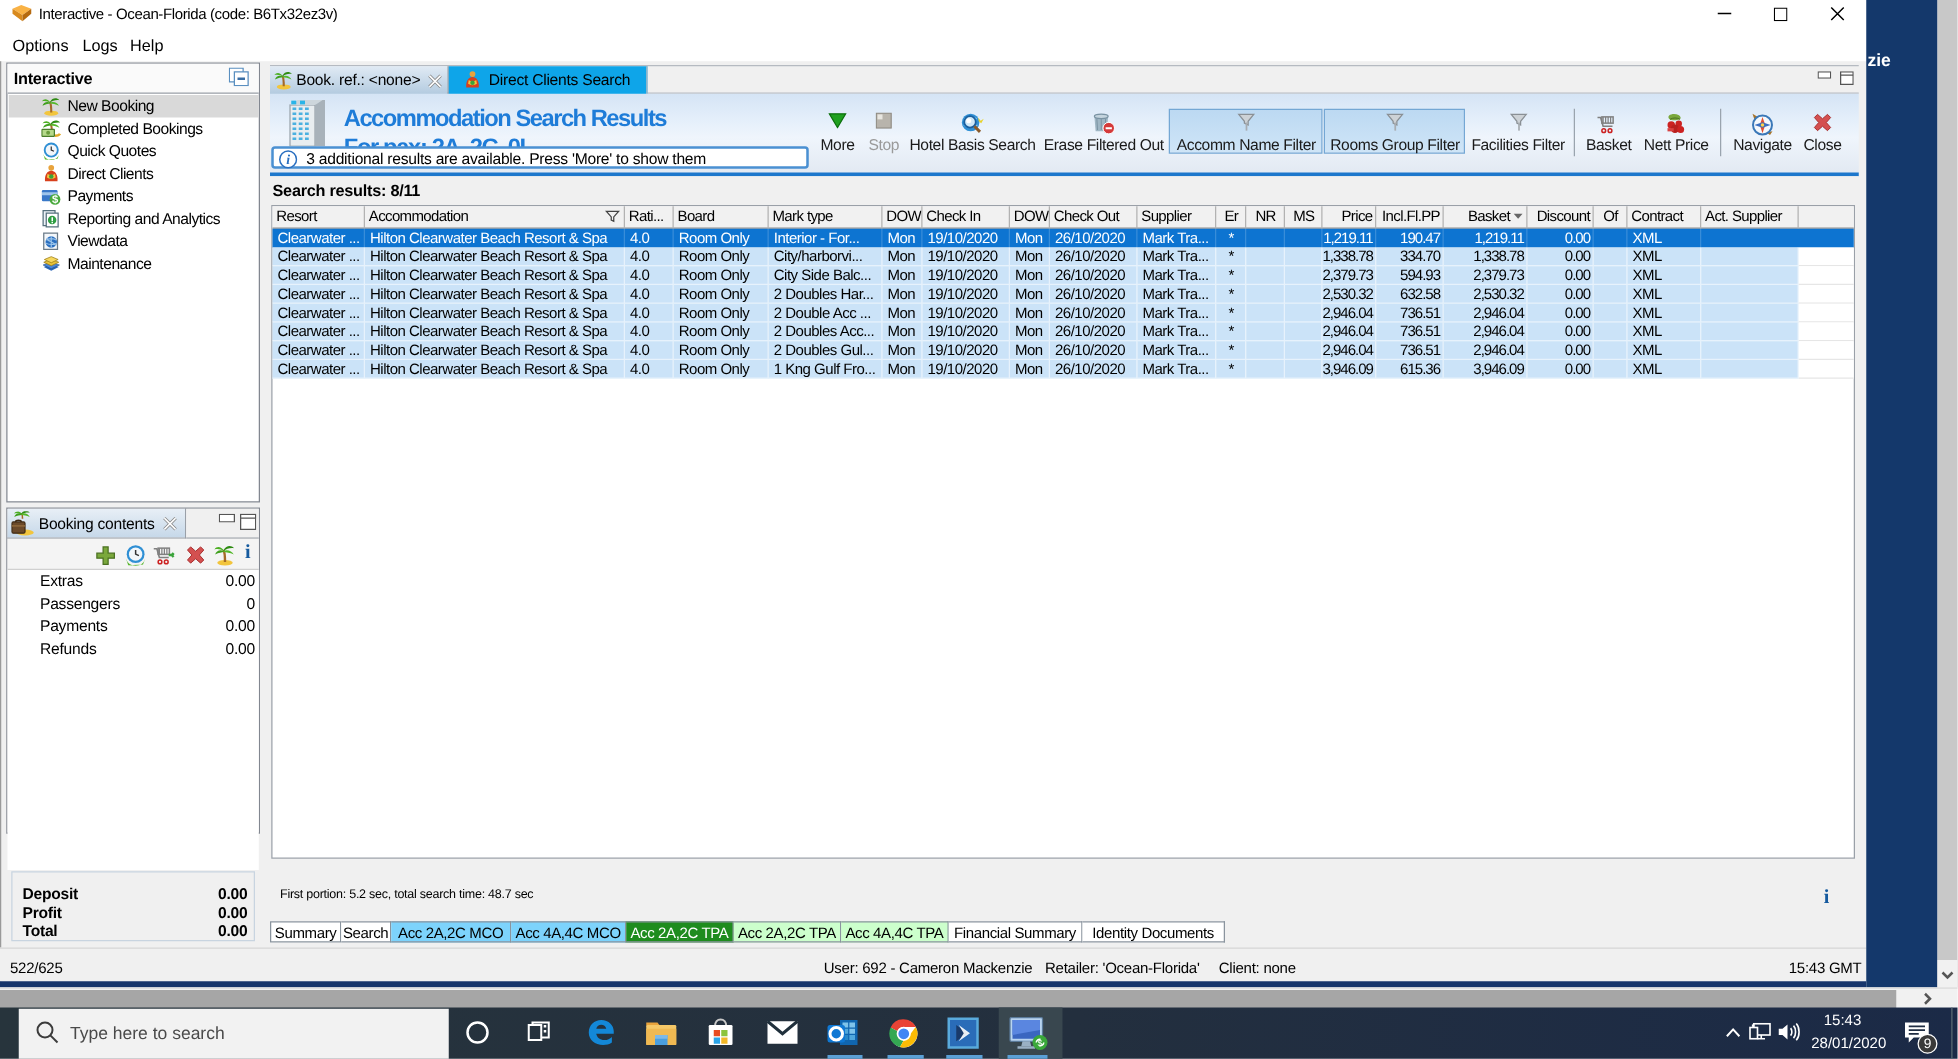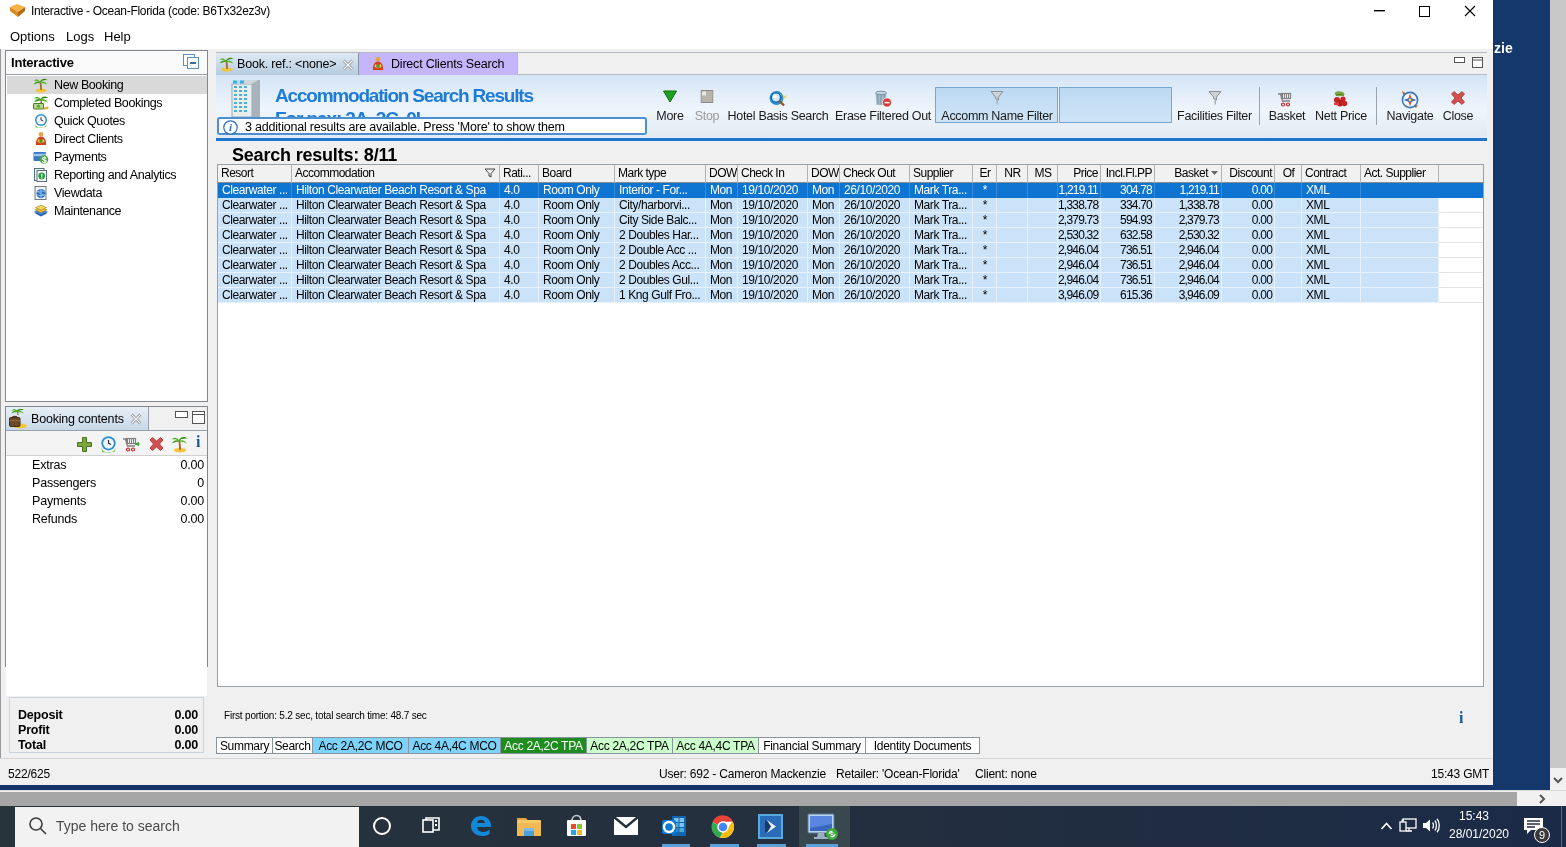--- a/index.html
+++ b/index.html
@@ -41,29 +41,29 @@
 .bcrow .r{position:absolute;right:3px;top:2px}
 #bcsum{position:absolute;left:3px;top:290px;width:195px;height:56px;background:#f0f0f0;border:1px solid #c8d4e0}
 .sumrow{position:absolute;left:8px;width:180px;height:15px;font-weight:bold;font-size:12.5px;letter-spacing:-0.2px}
 .sumrow .r{position:absolute;right:0;top:0}
 
 #statusbar{position:absolute;left:0;top:758px;width:1493px;height:27px;background:#f0f0f0;font-size:12px;letter-spacing:-0.2px;border-top:1px solid #d5d5d5}
 
 #main{position:absolute;left:216px;top:52px;width:1271px;height:706px}
 #tabstrip{position:absolute;left:0;top:0;width:1271px;height:23px;background:#f0f0f0;border-top:1px solid #b5bac1;border-bottom:1px solid #b5bac1}
 #tab1{position:absolute;left:0;top:0;width:143px;height:23px;background:linear-gradient(#e0eaf4,#b2cadf);border-right:1px solid #8a949e;font-size:12.5px;letter-spacing:-0.2px}
-#tab2{position:absolute;left:143px;top:0;width:159px;height:23px;background:#c4b5fd;border-right:1px solid #b5bac1;font-size:12.5px;letter-spacing:-0.2px}
+#tab2{position:absolute;left:143px;top:0;width:159px;height:23px;background:#0ea5e9;border-right:1px solid #b5bac1;font-size:12.5px;letter-spacing:-0.2px}
 #toolbar{position:absolute;left:0;top:23px;width:1271px;height:64px;background:linear-gradient(#d5e4f5 0%,#e3eefa 30%,#eff5fc 55%,#e2e9f2 100%)}
 #blueline{position:absolute;left:0;top:86px;width:1271px;height:3px;background:#1c77cc}
 .tbtn{position:absolute;top:0;height:64px;text-align:center;font-size:12.5px;letter-spacing:-0.3px;color:#1a1a1a}
 .tbtn .lbl{position:absolute;left:50%;transform:translateX(-50%);top:34px;white-space:nowrap}
 .tbtn svg{position:absolute;left:50%;transform:translateX(-50%);top:15px}
 .tfbox{position:absolute;top:12px;height:36px;background:linear-gradient(#bcd9f2,#cfe5f7);border:1px solid #74a7d4}
 #srbar{position:absolute;left:0;top:89px;width:1271px;height:23px;background:#f0f0f0}
-#srbar b{position:absolute;left:16px;top:4px;font-size:18px;letter-spacing:-0.2px}
+#srbar b{position:absolute;left:2px;top:4px;font-size:13px;letter-spacing:-0.2px}
 #tablebox{position:absolute;left:1px;top:112px;width:1267px;height:523px;background:#fff;border:1px solid #9aa0a8}
 .hrow{position:absolute;left:0;top:0;height:18px;width:1265px;background:#f1f1f1;border-bottom:1px solid #8c8c8c;display:flex}
 .hrow .hc{height:18px;font-size:12px;letter-spacing:-0.5px;padding:1px 2px 0 3px;border-right:1px solid #b2b2b2;white-space:nowrap;overflow:hidden;position:relative}
 .drow{position:absolute;left:0;height:15px;width:1265px;display:flex;font-size:12px;letter-spacing:-0.4px}
 .drow .dc{height:15px;padding:0px 3px 0 4px;border-right:1px solid rgba(255,255,255,0.55);border-bottom:1px solid rgba(255,255,255,0.55);white-space:nowrap;overflow:hidden}
 .drow.sel{background:#0d74d1;color:#fff}
 .drow.sel .dc{border-right-color:rgba(255,255,255,0.18);border-bottom-color:transparent}
 .drow.sel .dc:nth-child(20),.drow.sel .dc:nth-child(21){border-right-color:transparent}
 .drow .dc.lb{background:#cbe3f8}
 .drow .dc.fil{background:#fff;border-right:none;border-bottom:1px solid #e6e6e6}
@@ -354,20 +354,27 @@
           <rect x="11.5" y="11.8" width="5" height="1.6" fill="#fff"></rect>
         </svg>
         <span class="lbl">Erase Filtered Out</span>
       </div>
   <div class="tbtn" style="left:722px;width:118px">
         <svg width="15" height="16" viewBox="0 0 15 16">
           <polygon points="1.5,1.5 13.5,1.5 9,7 9,10 6,8.5 6,7" fill="#cdd2d6" stroke="#8a9095"></polygon>
           <rect x="7" y="8" width="1.4" height="6.5" fill="#a8adb2"></rect>
         </svg>
         <span class="lbl">Accomm Name Filter</span>
+      </div>
+  <div class="tbtn" style="left:845px;width:110px">
+        <svg width="15" height="16" viewBox="0 0 15 16">
+          <polygon points="1.5,1.5 13.5,1.5 9,7 9,10 6,8.5 6,7" fill="#cdd2d6" stroke="#8a9095"></polygon>
+          <rect x="7" y="8" width="1.4" height="6.5" fill="#a8adb2"></rect>
+        </svg>
+        <span class="lbl">Rooms Group Filter</span>
       </div>
   <div class="tbtn" style="left:958px;width:81px">
         <svg width="15" height="16" viewBox="0 0 15 16">
           <polygon points="1.5,1.5 13.5,1.5 9,7 9,10 6,8.5 6,7" fill="#cdd2d6" stroke="#8a9095"></polygon>
           <rect x="7" y="8" width="1.4" height="6.5" fill="#a8adb2"></rect>
         </svg>
         <span class="lbl">Facilities Filter</span>
       </div>
   <div class="abs" style="left:1043px;top:12px;width:1px;height:38px;background:#9aa4ae"></div>
   <div class="tbtn" style="left:1049px;width:44px">
@@ -491,21 +498,21 @@
         <div class="dc" style="width:91px">Interior - For...</div>
         <div class="dc" style="width:32px">Mon</div>
         <div class="dc" style="width:70px">19/10/2020</div>
         <div class="dc" style="width:32px">Mon</div>
         <div class="dc" style="width:70px">26/10/2020</div>
         <div class="dc" style="width:63px">Mark Tra...</div>
         <div class="dc" style="width:24px;text-align:center">*</div>
         <div class="dc" style="width:31px;text-align:center"></div>
         <div class="dc" style="width:30px;text-align:center"></div>
         <div class="dc num" style="width:43px">1,219.11</div>
-        <div class="dc num" style="width:54px">304.78</div>
+        <div class="dc num" style="width:54px">190.47</div>
         <div class="dc num" style="width:67px">1,219.11</div>
         <div class="dc num" style="width:53px">0.00</div>
         <div class="dc" style="width:27px;text-align:center"></div>
         <div class="dc" style="width:59px">XML</div>
         <div class="dc" style="width:78px"></div>
         <div class="dc" style="width:44px"></div>
       </div>
       <div class="drow" style="top:33px">
         <div class="dc lb" style="width:74px">Clearwater ...</div>
         <div class="dc lb" style="width:208px">Hilton Clearwater Beach Resort &amp; Spa</div>

